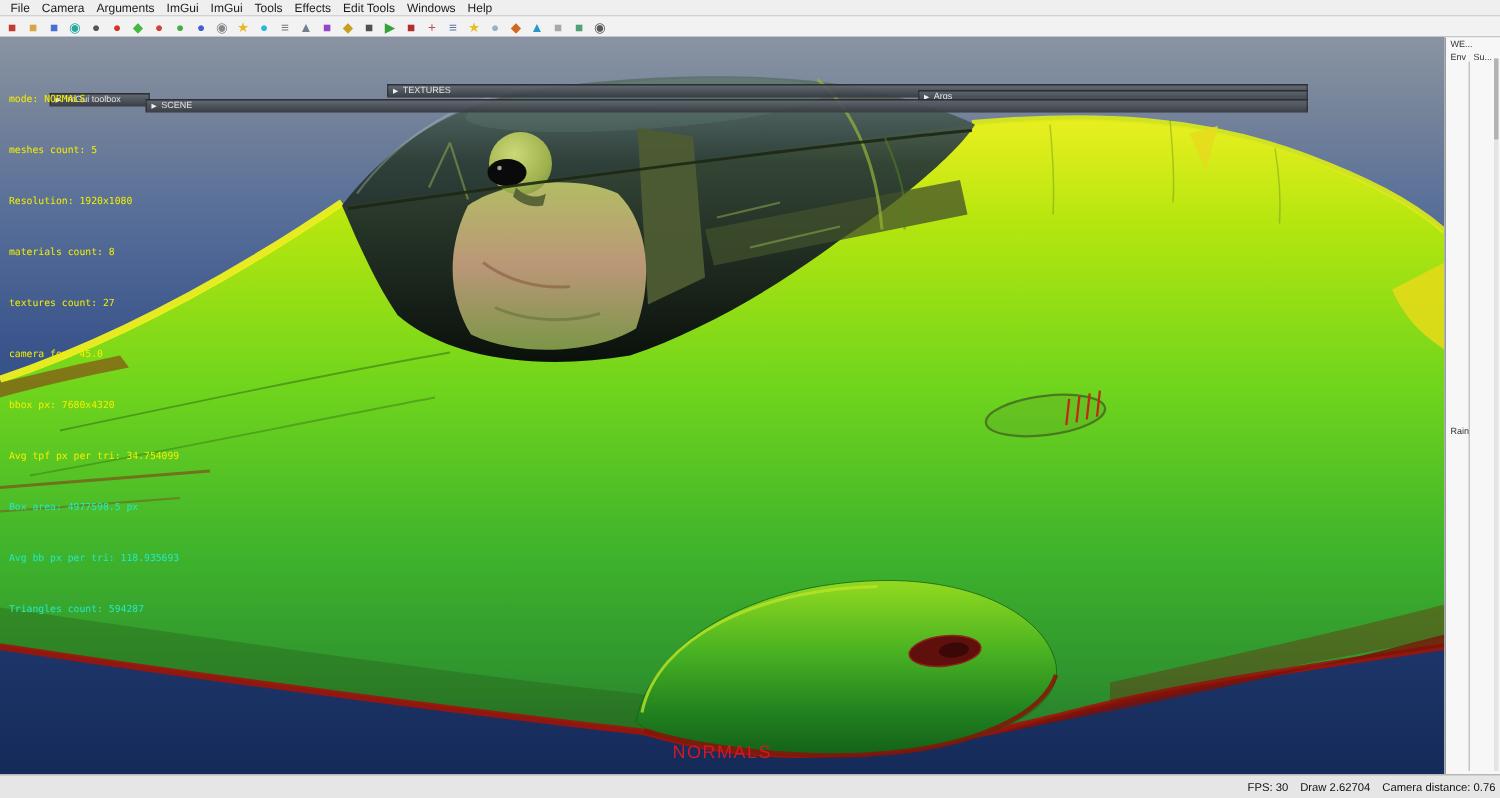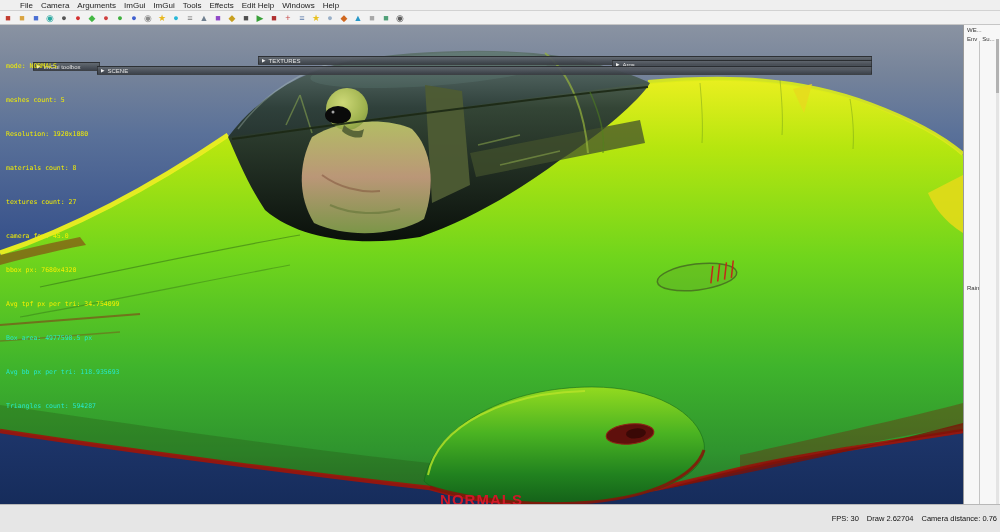--- a/index.html
+++ b/index.html
@@ -2,53 +2,53 @@
 <html><head>
 <meta charset="utf-8">
 <style>
   html,body{margin:0;padding:0;}
   body{width:1000px;height:532px;overflow:hidden;position:relative;
        font-family:"Liberation Sans",sans-serif;background:#e6e6e6;}
 
   
   .menu-bar{position:absolute;top:0;left:0;width:1000px;height:11px;box-sizing:border-box;
     background:#efefef;border-bottom:1px solid #d2d2d2;display:flex;align-items:center;
-    font-size:8px;color:#1a1a1a;padding-left:16px;}
+    font-size:8px;color:#1a1a1a;padding-left:3px;}
   .menu-item{padding:0 4px;cursor:default;white-space:nowrap;}
   .toolbar{position:absolute;top:11px;left:0;width:1000px;height:14px;box-sizing:border-box;
     background:#f2f2f2;border-bottom:1px solid #c6c6c6;display:flex;align-items:center;
     padding-left:2px;gap:2px;}
   .tb-icon{width:12px;height:12px;font-size:9px;line-height:12px;text-align:center;cursor:default;}
 
   
   .viewport{position:absolute;top:25px;left:0;width:963px;height:495px;overflow:hidden;background:#2a4a80;}
   .debug-overlay{position:absolute;left:6px;top:3px;z-index:30;
     font-family:"DejaVu Sans Mono",monospace;font-size:6.5px;line-height:8.5px;white-space:pre;}
   .c-y{color:#f4ef00;}
   .c-c{color:#27e8c9;}
   .imgui-bar{position:absolute;z-index:25;height:9px;box-sizing:border-box;display:flex;align-items:center;
     gap:3px;padding:0 3px;font-size:6px;color:#e2e2e2;
     background:linear-gradient(180deg,rgba(96,102,110,0.92),rgba(56,61,68,0.92));
     border:1px solid rgba(22,22,22,0.45);white-space:nowrap;overflow:hidden;cursor:default;}
   .imgui-bar .arr{font-size:4.5px;color:#f0f0f0;}
   .normals-label{position:absolute;left:50%;transform:translateX(-50%);bottom:12px;z-index:30;
-    color:#d01828;font-size:15px;font-weight:bold;letter-spacing:1px;}
+    color:#d01828;font-size:12px;font-weight:normal;letter-spacing:1px;}
 
   
   .right-panel{position:absolute;top:25px;right:0;width:37px;height:495px;box-sizing:border-box;
     background:#f7f7f7;border-left:1px solid #9a9a9a;font-size:6px;color:#333;z-index:40;}
   .rp-title{padding:2px 0 0 3px;white-space:nowrap;overflow:hidden;}
   .rp-cols{display:flex;gap:5px;padding:3px 0 0 3px;}
   .rp-divider{position:absolute;left:15px;top:16px;bottom:6px;border-left:1px solid #c4c4c4;}
   .rp-rain{position:absolute;left:3px;top:260px;}
   .rp-scroll{position:absolute;right:1px;top:14px;bottom:6px;width:3px;background:#e4e4e4;}
   .rp-thumb{width:3px;height:54px;background:#b2b2b2;}
 
   
-  .status-bar{position:absolute;bottom:0;left:0;width:1000px;height:28px;box-sizing:border-box;
+  .status-bar{position:absolute;bottom:0;left:0;width:1000px;height:16px;box-sizing:border-box;
     background:#e6e6e6;border-top:1px solid #b8b8b8;display:flex;justify-content:flex-end;
     align-items:center;gap:8px;font-size:7.5px;color:#111;padding-right:3px;z-index:50;}
 </style>
 </head>
 <body>
 
 <nav class="menu-bar">
 
     <span class="menu-item">File</span>
 
@@ -57,21 +57,21 @@
     <span class="menu-item">Arguments</span>
 
     <span class="menu-item">ImGui</span>
 
     <span class="menu-item">ImGui</span>
 
     <span class="menu-item">Tools</span>
 
     <span class="menu-item">Effects</span>
 
-    <span class="menu-item">Edit Help</span>
+    <span class="menu-item">Edit Tools</span>
 
     <span class="menu-item">Windows</span>
 
     <span class="menu-item">Help</span>
   </nav>
 
 <div class="toolbar">
 
     <span class="tb-icon" style="color: rgb(194, 59, 46);">■</span>
 

